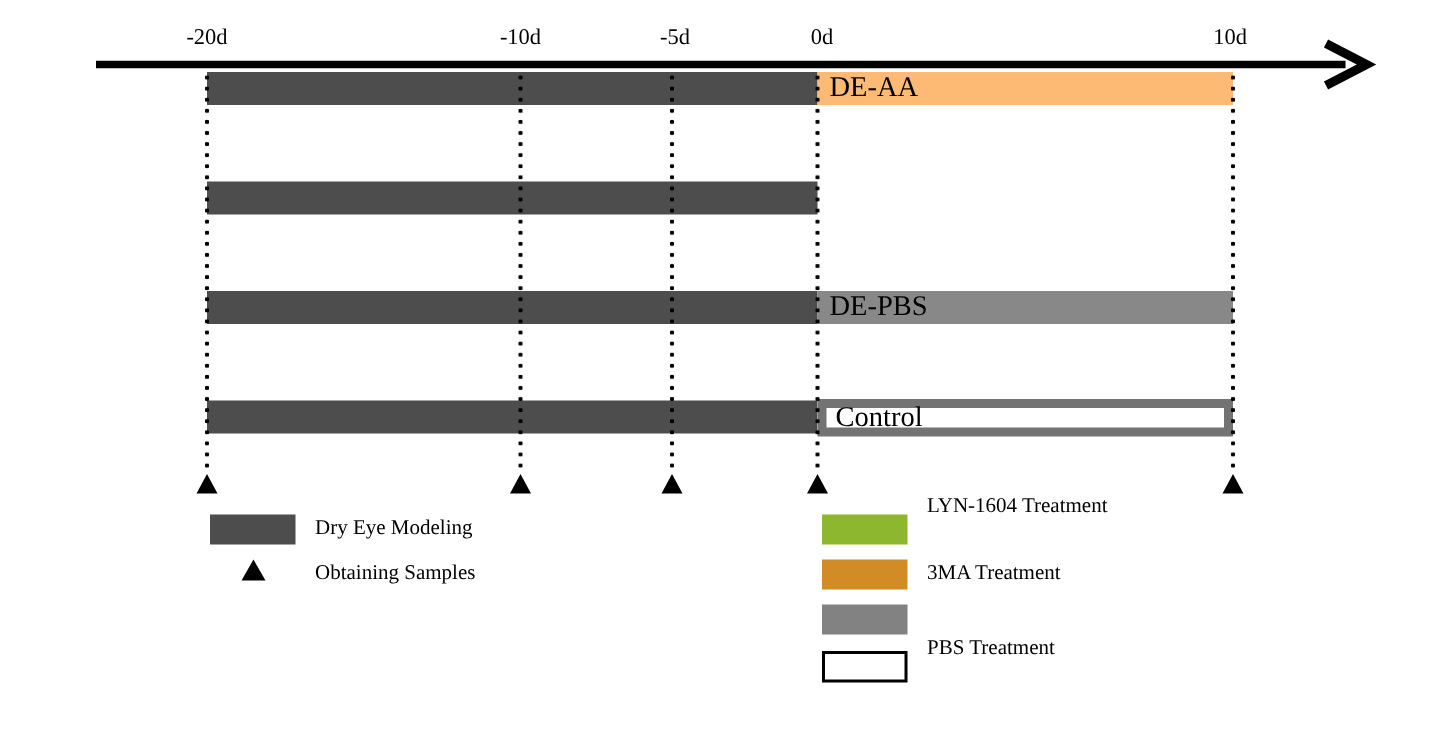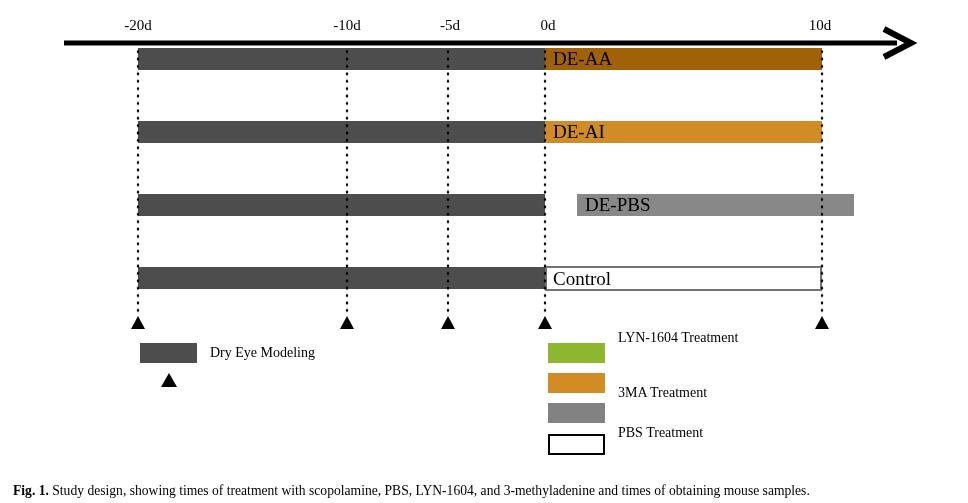--- a/index.html
+++ b/index.html
@@ -22,21 +22,21 @@
   .dotline{
     position:absolute;top:48px;height:267px;width:4px;
     background-image:radial-gradient(circle,#000 1.3px,transparent 1.6px);
     background-size:4px 7.4px;background-repeat:repeat-y;background-position:center top;
     z-index:6;
   }
   
   .seg{position:absolute;height:22px;z-index:2;}
   .seg-dark{left:138px;width:407px;}
   .seg-treat{left:545px;width:277px;}
-  .seg-treat.outlined{border:2px solid #737373;width:277px;height:25px;box-sizing:border-box;background:#fff;}
+  .seg-treat.outlined{border:6px solid #737373;width:277px;height:25px;box-sizing:border-box;background:#fff;}
   .bar-label{
     position:absolute;left:8px;top:0;height:100%;
     display:flex;align-items:center;
     font-size:19px;white-space:nowrap;z-index:3;
   }
   .outlined .bar-label{left:6px;}
   
   .tri{
     position:absolute;top:316px;width:0;height:0;
     border-left:7px solid transparent;border-right:7px solid transparent;
@@ -70,31 +70,28 @@
   <div class="tick-label" style="left:405px">-5d</div>
   <div class="tick-label" style="left:503px">0d</div>
   <div class="tick-label" style="left:775px">10d</div>
 
   <svg class="axis-svg" width="930" height="40" viewBox="0 0 930 40">
     <line x1="64" y1="19" x2="897" y2="19" stroke="#000" stroke-width="5"></line>
     <polyline points="884,5 911,19 884,33" fill="none" stroke="#000" stroke-width="6" stroke-linejoin="miter"></polyline>
   </svg>
 
   <div class="seg seg-dark" style="top: 48px; background-color: rgb(77, 77, 77);"></div>
-  <div class="seg seg-treat" style="top: 48px; background-color: #a16207;">
+  <div class="seg seg-treat" style="top: 48px; background-color: #fdba74;">
     <span class="bar-label">DE-AA</span>
   </div>
 
   <div class="seg seg-dark" style="top: 121px; background-color: rgb(77, 77, 77);"></div>
-  <div class="seg seg-treat" style="top: 121px; background-color: rgb(209, 140, 38);">
-    <span class="bar-label">DE-AI</span>
-  </div>
 
   <div class="seg seg-dark" style="top: 194px; background-color: rgb(77, 77, 77);"></div>
-  <div class="seg seg-treat" style="top: 194px; background-color: rgb(136, 136, 136); margin-left: 32px;">
+  <div class="seg seg-treat" style="top: 194px; background-color: rgb(136, 136, 136);">
     <span class="bar-label">DE-PBS</span>
   </div>
 
   <div class="seg seg-dark" style="top: 267px; background-color: rgb(77, 77, 77);"></div>
   <div class="seg seg-treat outlined" style="top:266px">
     <span class="bar-label">Control</span>
   </div>
 
   <div class="dotline" style="left:136px"></div>
   <div class="dotline" style="left:345px"></div>
@@ -105,27 +102,27 @@
   <div class="tri" style="left:131px"></div>
   <div class="tri" style="left:340px"></div>
   <div class="tri" style="left:441px"></div>
   <div class="tri" style="left:538px"></div>
   <div class="tri" style="left:815px"></div>
 
   <div class="swatch" style="left: 140px; top: 343px; background-color: rgb(77, 77, 77);"></div>
   <div class="legend-label" style="left:210px;top:341px">Dry Eye Modeling</div>
 
   <div class="legend-tri" style="left:161px;top:373px"></div>
+  <div class="legend-label" style="left:210px;top:371px">Obtaining Samples</div>
 
   <div class="swatch" style="left: 548px; top: 343px; background-color: rgb(140, 183, 46);"></div>
   <div class="legend-label" style="left:618px;top:326px">LYN-1604 Treatment</div>
 
   <div class="swatch" style="left: 548px; top: 373px; background-color: rgb(209, 140, 38);"></div>
-  <div class="legend-label" style="left:618px;top:381px">3MA Treatment</div>
+  <div class="legend-label" style="left:618px;top:371px">3MA Treatment</div>
 
   <div class="swatch" style="left: 548px; top: 403px; background-color: rgb(130, 130, 130);"></div>
   <div class="legend-label" style="left:618px;top:421px">PBS Treatment</div>
 
   <div class="swatch outlined" style="left:548px;top:434px"></div>
 
-  <p class="caption"><b>Fig. 1.</b> <span>Study design, showing times of treatment with scopolamine, PBS, LYN-1604, and 3-methyladenine and times of obtaining mouse samples.</span></p>
 
 </div>
 
 </body></html>

